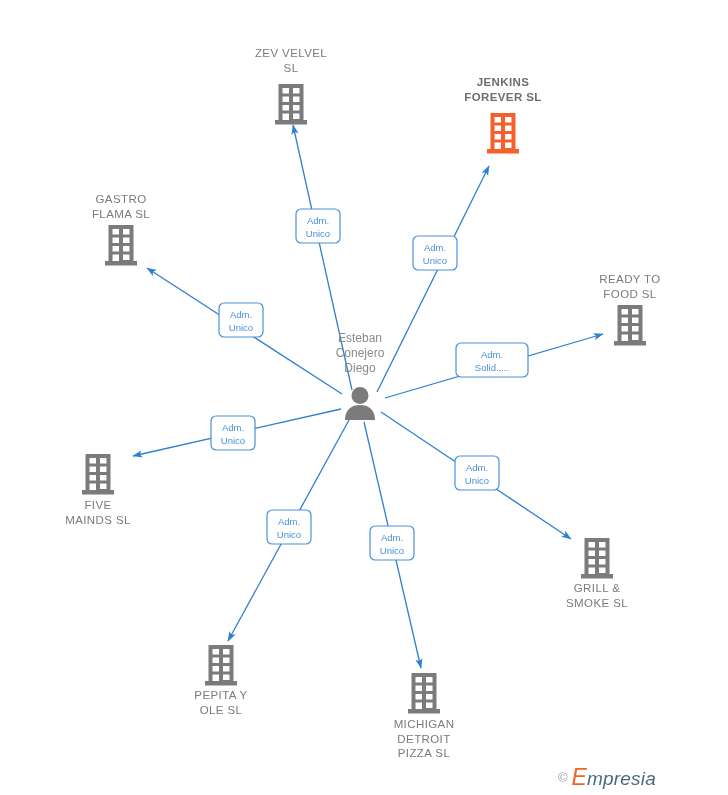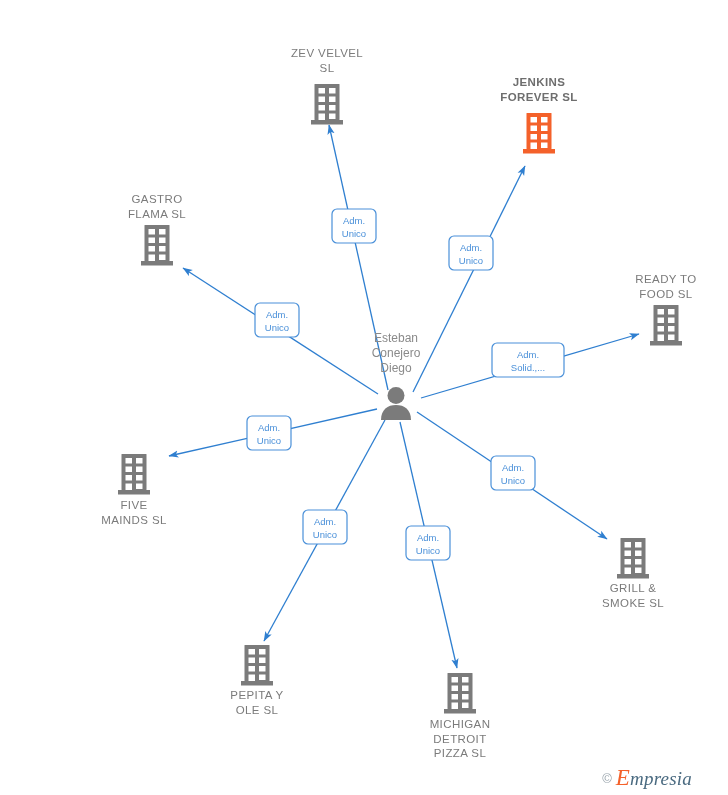--- a/index.html
+++ b/index.html
@@ -14,21 +14,20 @@
     position: relative;
     overflow: hidden;
     font-family: "Liberation Sans", sans-serif;
   }
   #graph-root {
     position: absolute;
     left: 0;
     top: 0;
     width: 664px;
     height: 795px;
-    padding-left: 36px;
   }
   svg.graph-canvas {
     display: block;
     width: 728px;
     height: 795px;
   }
   .edge-line {
     stroke: #2f7fd0;
     stroke-width: 1.3;
     fill: none;
@@ -69,21 +68,21 @@
     align-items: center;
     gap: 4px;
     user-select: none;
   }
   .watermark-copy {
     font-family: "Liberation Sans", sans-serif;
     font-size: 13px;
     color: #9aa5ad;
   }
   .watermark-brand {
-    font-family: Liberation Serif, serif;
+    font-family: Liberation Sans, sans-serif;
     font-style: italic;
     font-size: 19px;
     color: #4a6a80;
     letter-spacing: 0.2px;
   }
   .watermark-brand .brand-initial {
     color: #f4612a;
     font-size: 23px;
   }
 </style>

